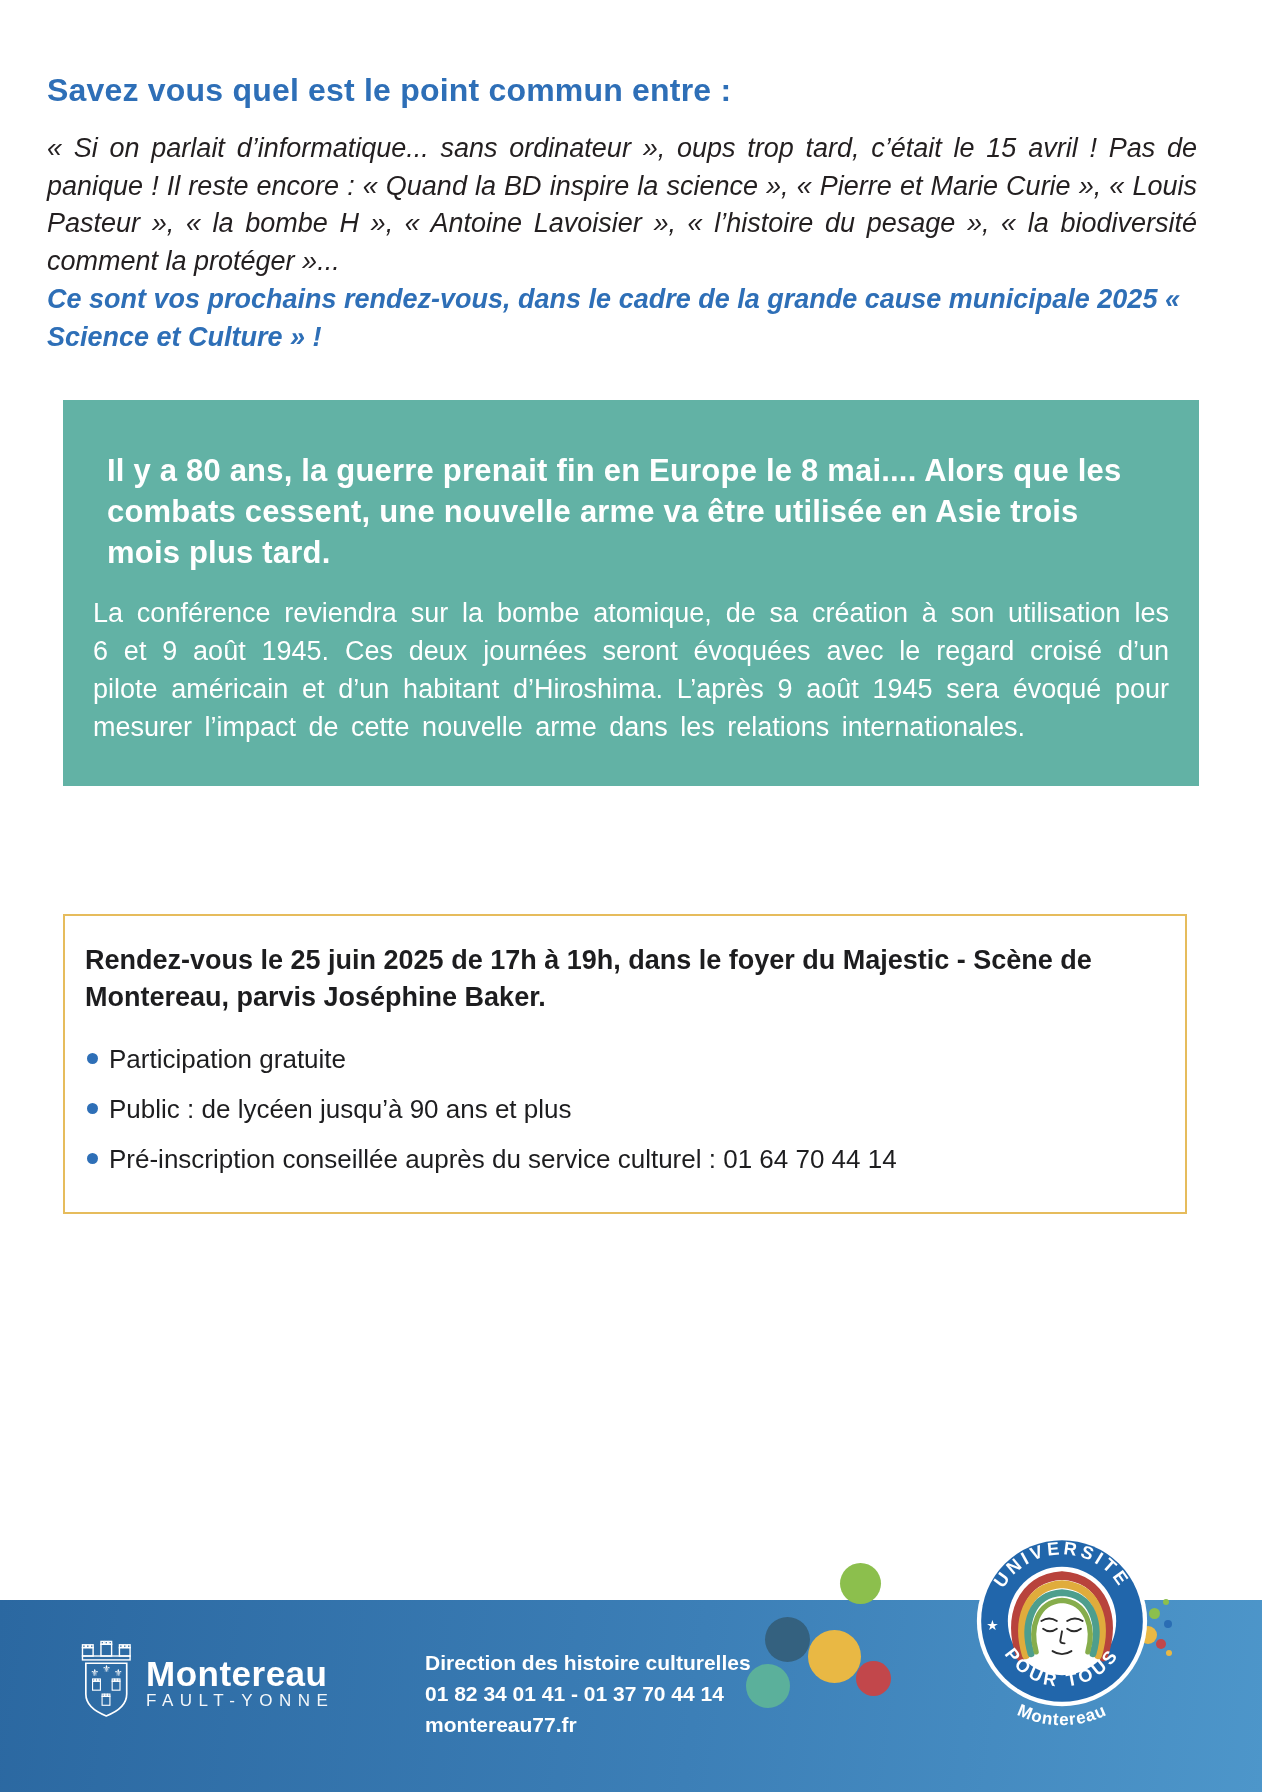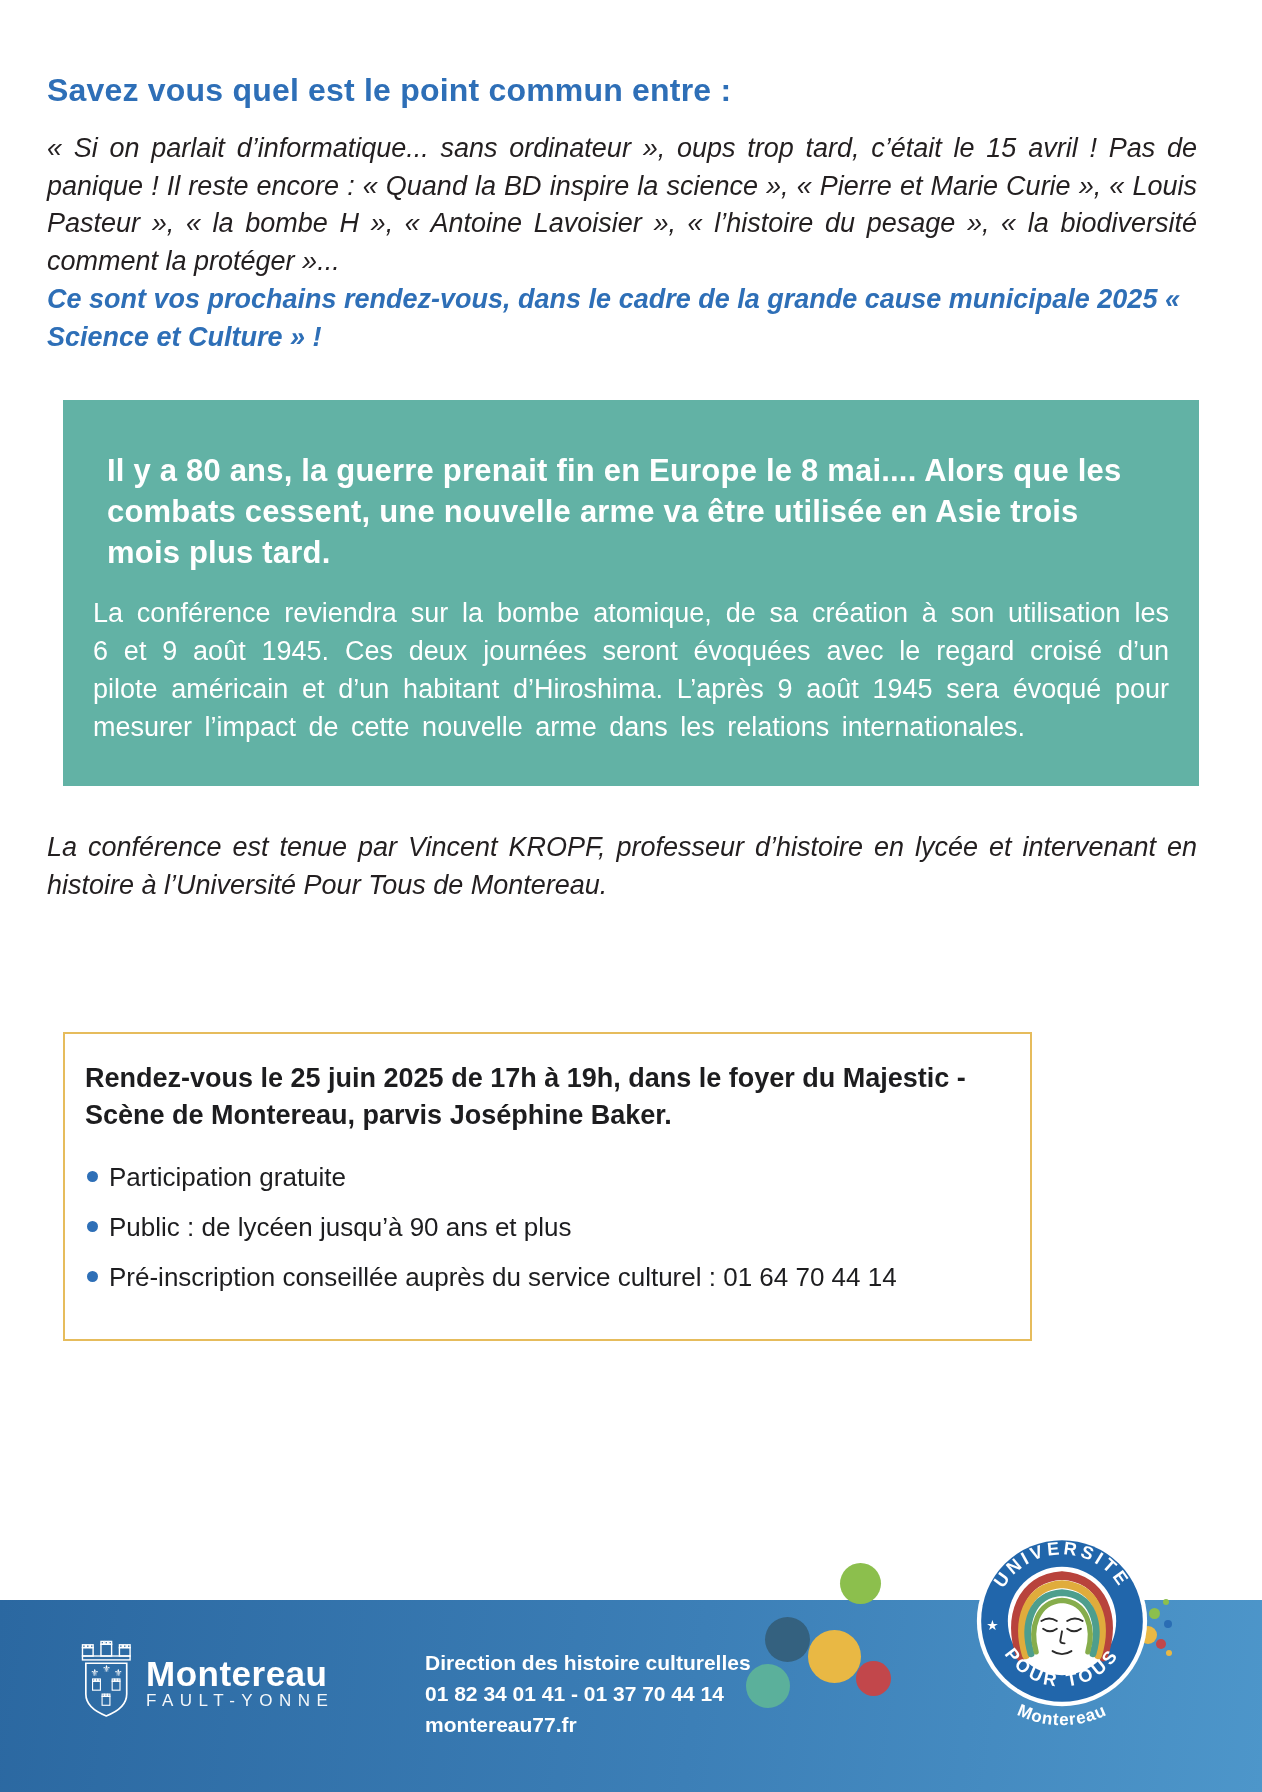--- a/index.html
+++ b/index.html
@@ -66,25 +66,25 @@
   }
   p.speaker{
     margin:42px 0 0 0;
     font-size:27px;
     line-height:38px;
     font-style:italic;
     text-align:justify;
   }
   .info-box{
     margin:128px 0 16px 16px;
-    width:969px;
+    width:1124px;
     box-sizing:border-box;
     border:2px solid #e6bc5c;
     background:#ffffff;
-    padding:26px 26px 37px 20px;
+    padding:26px 26px 28px 20px;
   }
   .info-box h3{
     margin:0;
     font-size:27px;
     line-height:37px;
     font-weight:bold;
     color:#1d1d1f;
   }
   .info-box ul{
     list-style:none;
@@ -158,21 +158,20 @@
     <h1 class="title">Savez vous quel est le point commun entre :</h1>
 
     <p class="intro">« Si on parlait d’informatique... sans ordinateur », oups trop tard, c’était le 15 avril ! Pas de panique ! Il reste encore : « Quand la BD inspire la science », « Pierre et Marie Curie », « Louis Pasteur », « la bombe H », « Antoine Lavoisier », « l’histoire du pesage », « la biodiversité comment la protéger »...</p>
     <p class="highlight">Ce sont vos prochains rendez-vous, dans le cadre de la grande cause municipale 2025 « Science et Culture » !</p>
 
     <section class="teal-box">
       <h2>Il y a 80 ans, la guerre prenait fin en Europe le 8 mai.... Alors que les combats cessent, une nouvelle arme va être utilisée en Asie trois mois plus tard.</h2>
       <p>La conférence reviendra sur la bombe atomique, de sa création à son utilisation les 6 et 9 août 1945.  Ces deux journées seront évoquées avec le regard croisé d’un pilote américain et d’un habitant d’Hiroshima. L’après 9 août 1945 sera évoqué pour mesurer l’impact de cette nouvelle arme dans les relations internationales.</p>
     </section>
 
-    <p class="speaker">La conférence est tenue par Vincent KROPF, professeur d’histoire en lycée et intervenant en histoire à l’Université Pour Tous de Montereau.</p>
 
     <section class="info-box">
       <h3>Rendez-vous le 25 juin 2025 de 17h à 19h, dans le foyer du Majestic - Scène de Montereau, parvis Joséphine Baker.</h3>
       <ul>
         <li>Participation gratuite</li>
         <li>Public : de lycéen jusqu’à 90 ans et plus</li>
         <li>Pré-inscription conseillée auprès du service culturel : 01 64 70 44 14</li>
       </ul>
     </section>
   </div>

